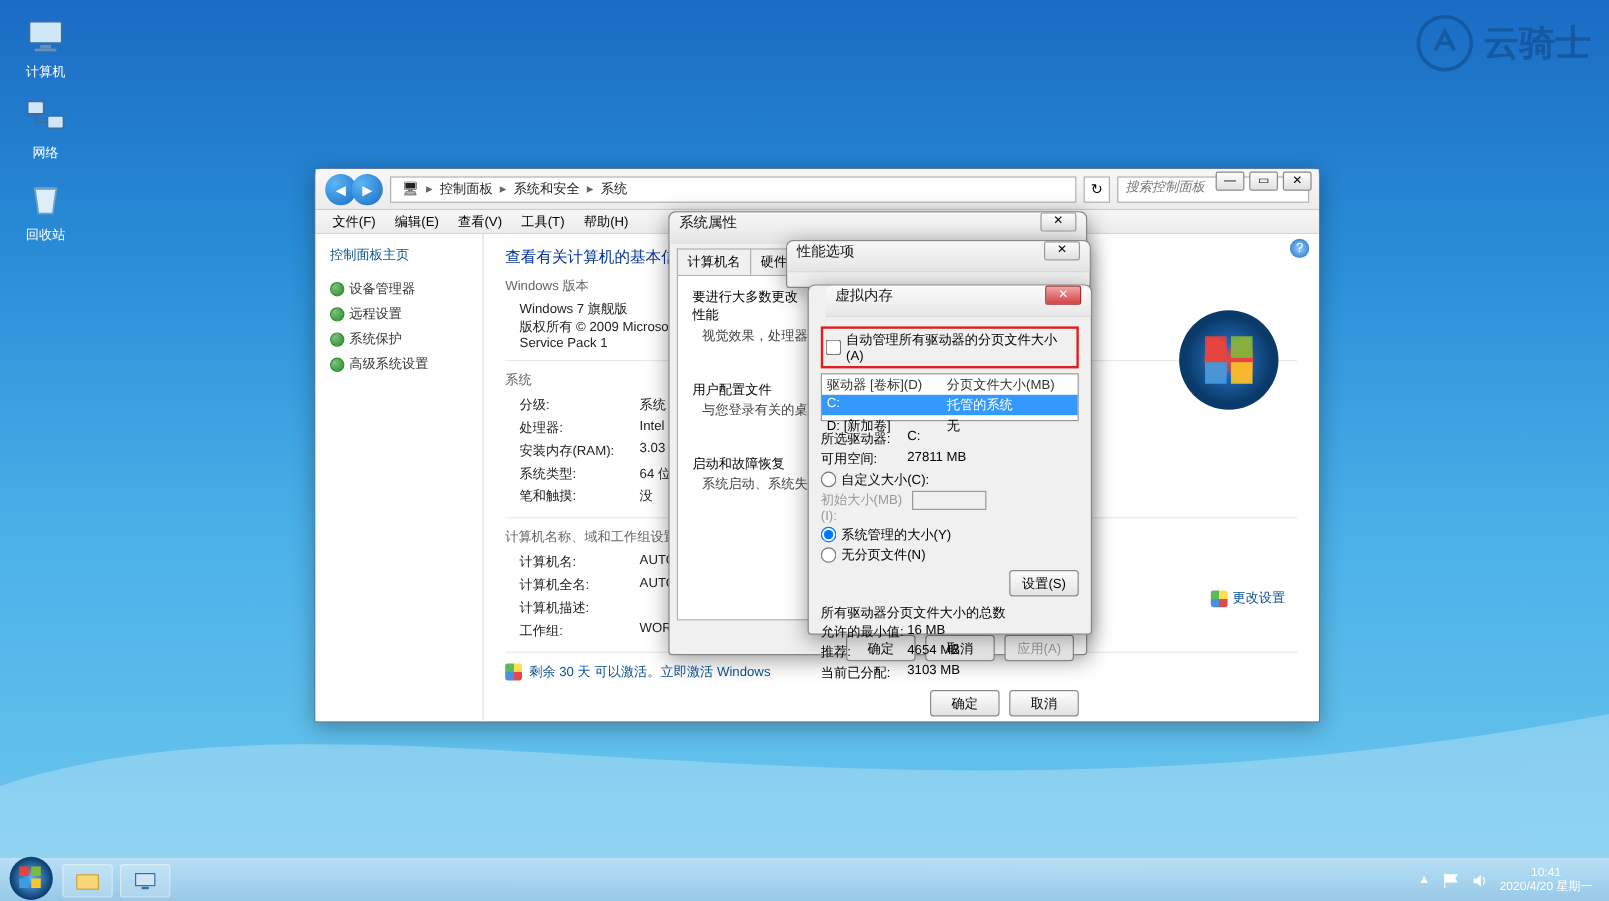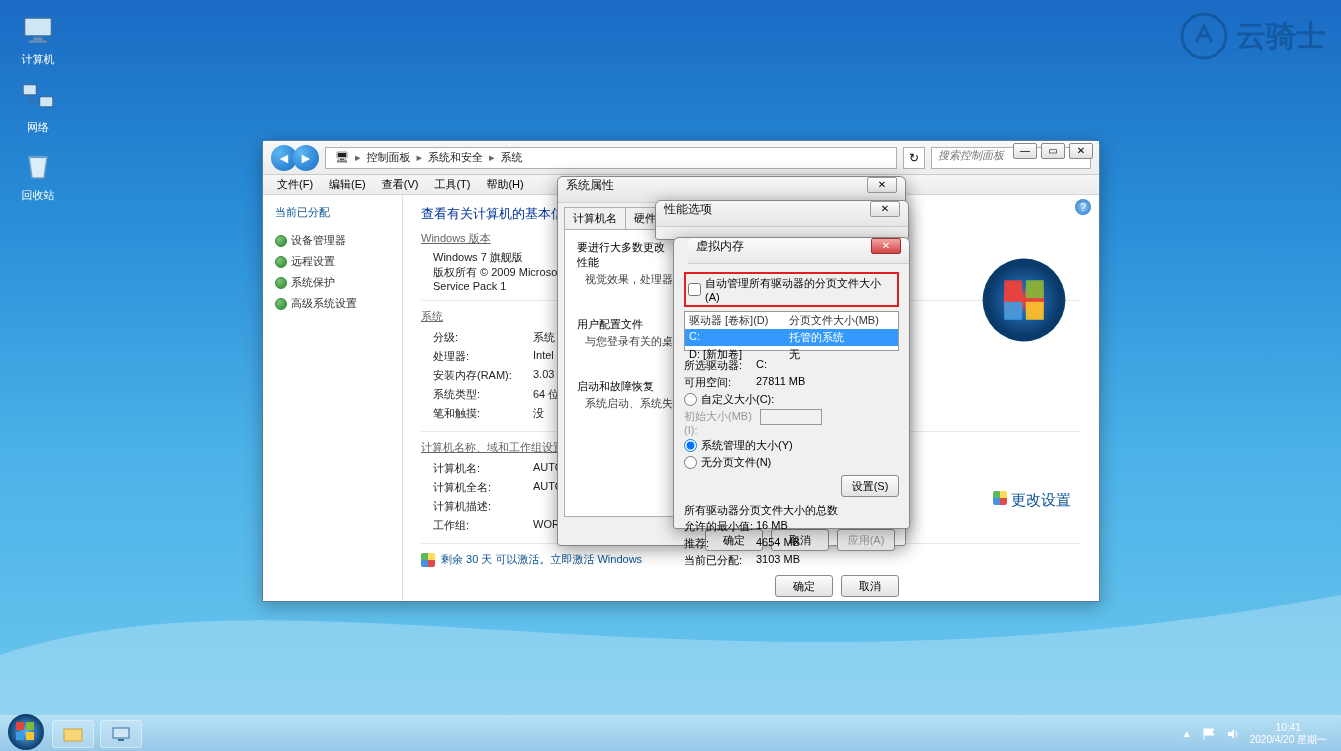--- a/index.html
+++ b/index.html
@@ -35,29 +35,29 @@
 .explorer-body { display: flex; height: calc(100% - 54px); background: #fff; }
 .sidebar { width: 140px; border-right: 1px solid #e0e0e0; padding: 10px 12px; font-size: 11px; }
 .sidebar-title { color: #0b5394; font-weight: normal; margin-bottom: 10px; }
 .sidebar-link { display: flex; align-items: center; gap: 4px; padding: 3px 0; cursor: pointer; color: #333; }
 .sidebar-link .bullet { width: 12px; height: 12px; border-radius: 50%; background: radial-gradient(circle at 30% 30%, #7ec17e, #2c8d2c); border: 1px solid #2c8d2c; }
 .sidebar-sec { margin-top: 140px; color: #666; }
 .sidebar-sec div { padding: 3px 0; cursor: pointer; }
 
 .content { flex: 1; padding: 10px 18px; font-size: 11px; color: #222; position: relative; overflow: hidden; }
 .content h3 { color: #003399; font-size: 13px; font-weight: normal; margin-bottom: 8px; }
-.content .section-hdr { color: #666; margin: 6px 0 4px; text-decoration: underline; }
+.content .section-hdr { color: #666; margin: 6px 0 4px; }
 .content .row { display: flex; padding: 2px 0; }
 .content .row .lbl { width: 100px; }
 .content .row .val { color: #222; }
 .content .link { color: #0b5394; cursor: pointer; }
 .content hr { border: none; border-top: 1px solid #e8e8e8; margin: 8px 0; }
 .activate-row { display: flex; align-items: center; gap: 6px; margin-top: 4px;}
 .shield-ico { width: 14px; height: 14px; background: conic-gradient(#ffde55 0 25%, #e24a4a 0 50%, #4a90e2 0 75%, #5cb85c 0 100%); border-radius: 2px; }
-.change-settings { position: absolute; right: 28px; top: 296px; color: #0b5394; font-size: 15px; cursor: pointer; display: flex; align-items: flex-start; gap: 4px; }
+.change-settings { position: absolute; right: 28px; top: 296px; color: #0b5394; font-size: 11px; cursor: pointer; display: flex; align-items: flex-end; gap: 4px; }
 .help-icon { position: absolute; top: 4px; right: 8px; width: 16px; height: 16px; border-radius: 50%; background: radial-gradient(#9ad1f9,#1a6bc4); color: #fff; font-size: 11px; line-height: 16px; text-align: center; cursor: pointer; }
 
 .win-orb { position: absolute; right: 30px; top: 60px; width: 90px; height: 90px; }
 
 
 .dialog { position: absolute; background: #f0f0f0; border: 1px solid #888; box-shadow: 0 4px 18px rgba(0,0,0,0.4); border-radius: 6px 6px 3px 3px; }
 .dlg-sysprops { top: 176px; left: 557px; width: 349px; height: 370px; }
 .dlg-title { height: 26px; background: linear-gradient(#f7f7f7,#e6e6e6); border-bottom: 1px solid #d0d0d0; display: flex; align-items: flex-start; padding: 0 8px; border-radius: 6px 6px 0 0; gap: 39px; }
 .dlg-title .txt { font-size: 12px; color: #111; }
 .dlg-title .close { margin-left: auto; width: 30px; height: 16px; border: 1px solid #999; border-radius: 2px; background: linear-gradient(#fdfdfd,#e0e0e0); font-size: 10px; text-align: center; line-height: 14px; cursor: pointer; }
@@ -177,21 +177,21 @@
   </div>
   <div class="menubar">
     <span>文件(F)</span>
     <span>编辑(E)</span>
     <span>查看(V)</span>
     <span>工具(T)</span>
     <span>帮助(H)</span>
   </div>
   <div class="explorer-body">
     <div class="sidebar">
-      <div class="sidebar-title">当前已分配</div>
+      <div class="sidebar-title">控制面板主页</div>
       <div class="sidebar-link">
           <span class="bullet"></span>
           <span>设备管理器</span>
         </div>
       <div class="sidebar-link">
           <span class="bullet"></span>
           <span>远程设置</span>
         </div>
       <div class="sidebar-link">
           <span class="bullet"></span>

